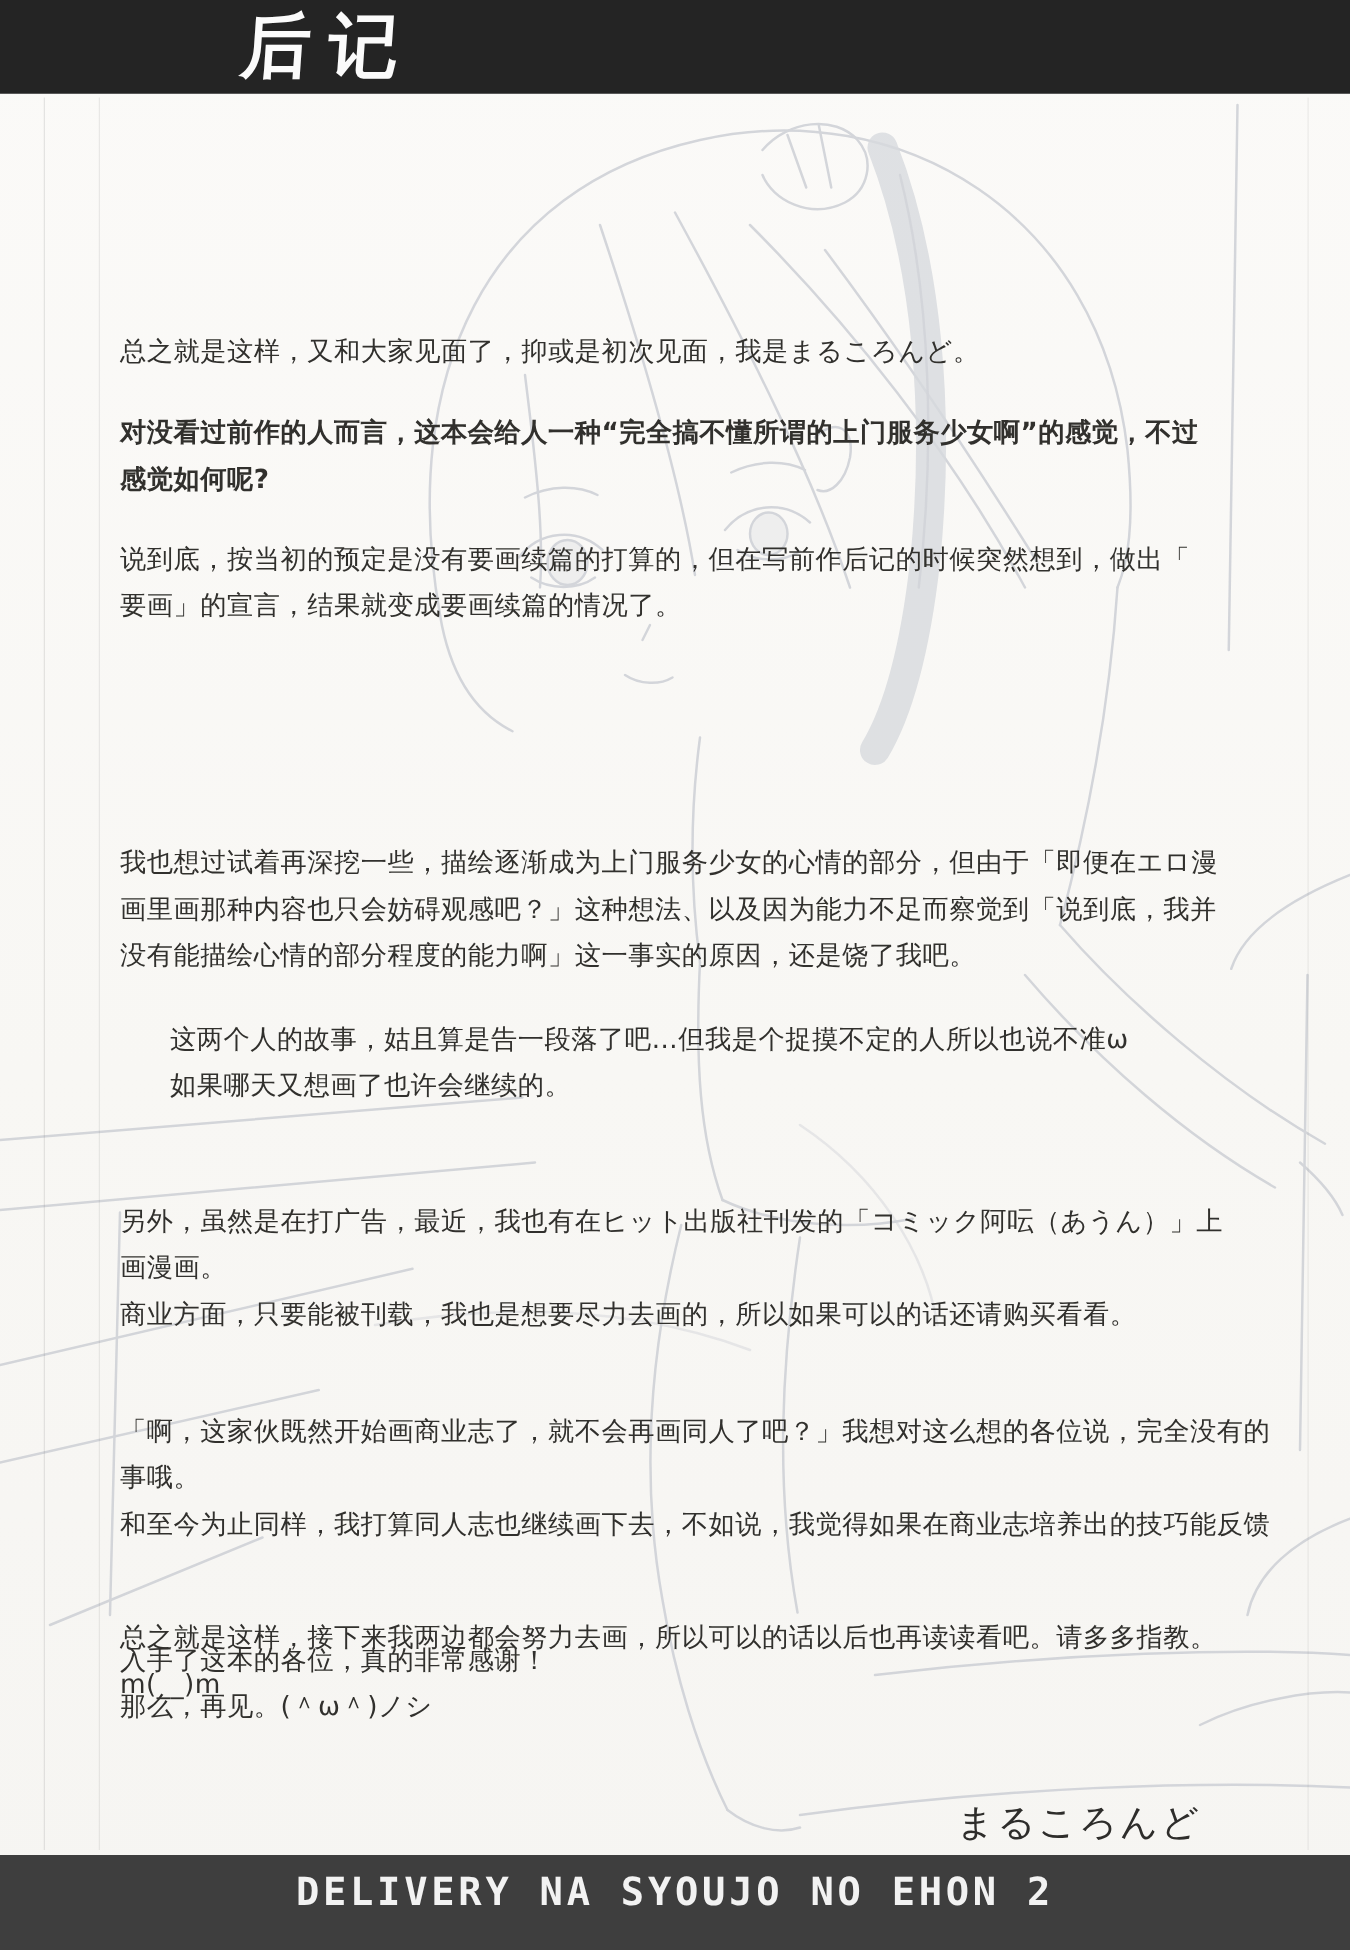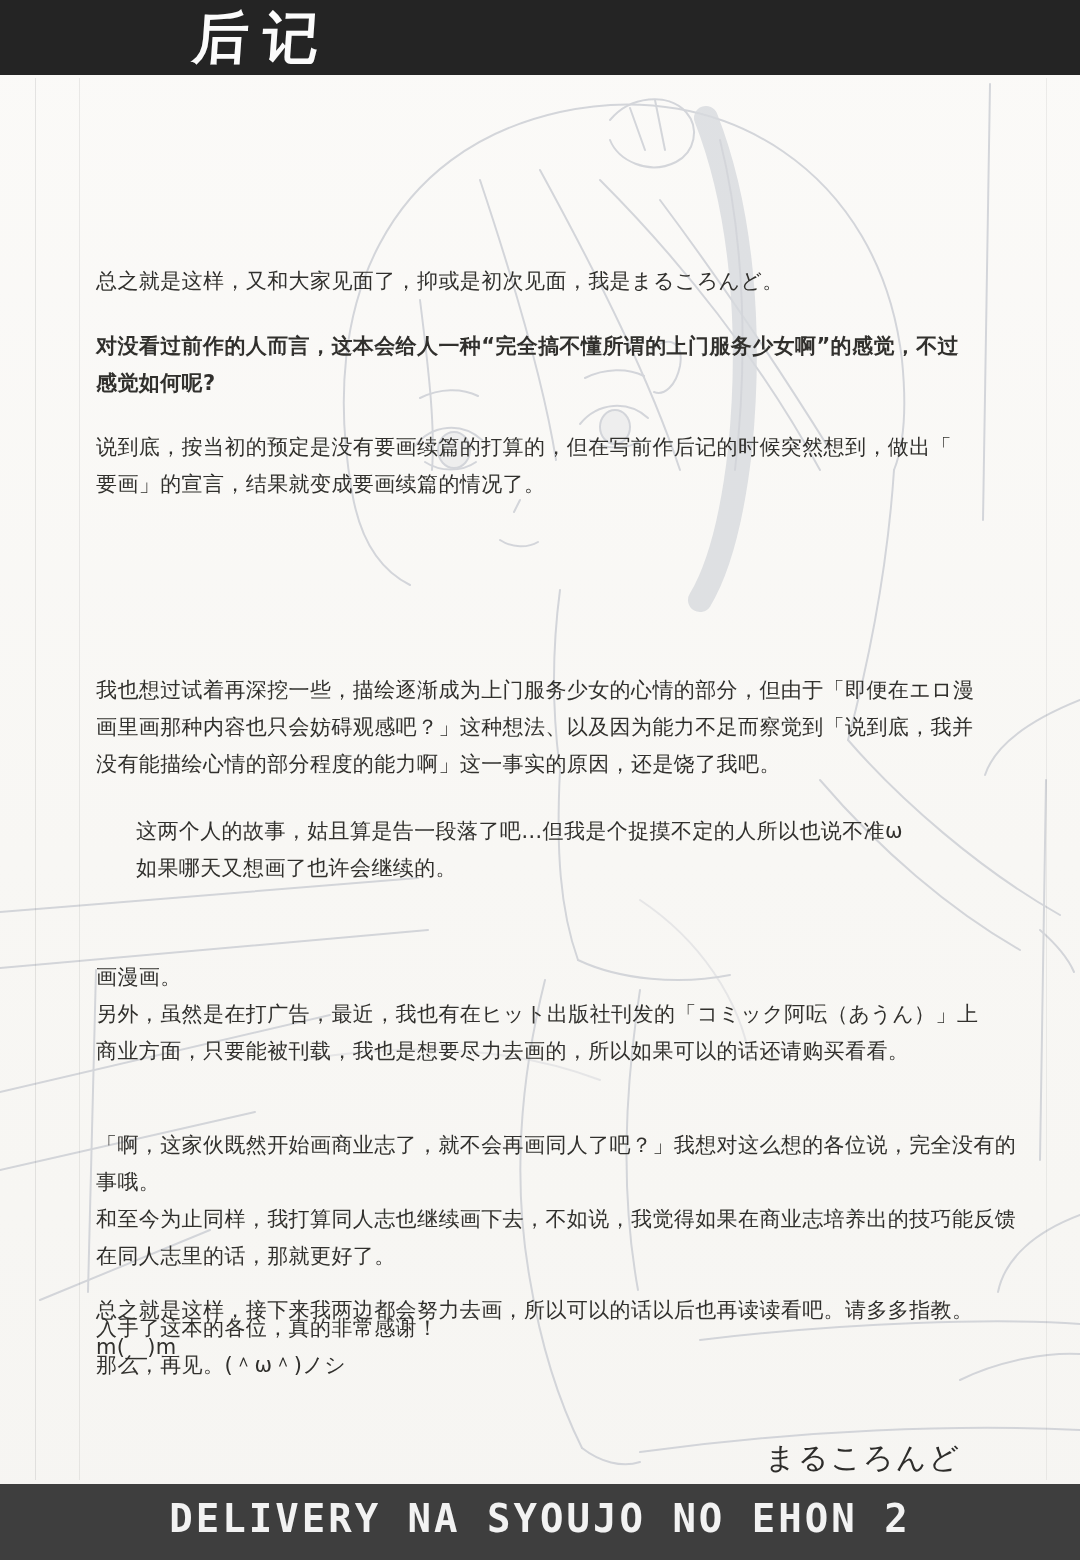--- a/index.html
+++ b/index.html
@@ -24,21 +24,21 @@
     font-family:"DejaVu Serif","Liberation Serif",serif;
   }
   #footer-bar{
     position:absolute;left:0;top:1484px;width:1080px;height:76px;
     background:#3e3e3e;
   }
   #footer-title{
     position:absolute;left:0;top:1496px;width:1080px;
     text-align:center;
     font-family:"DejaVu Sans Mono","Liberation Mono",monospace;
-    font-weight:700;font-size:39px;letter-spacing:3px;
+    font-weight:700;font-size:31px;letter-spacing:3px;
     color:#f2f2f2;
   }
   
   #sketch{position:absolute;left:0;top:0;width:1080px;height:1560px;pointer-events:none;}
   
   .scanline{position:absolute;top:78px;height:1402px;width:1px;background:rgba(110,110,110,0.16);}
   #scanline-1{left:35px;}
   #scanline-2{left:79px;background:rgba(110,110,110,0.12);}
   #scanline-3{left:1046px;background:rgba(110,110,110,0.10);}
   
@@ -157,30 +157,29 @@
     <div class="line">画里画那种内容也只会妨碍观感吧？」这种想法、以及因为能力不足而察觉到「说到底，我并</div>
     <div class="line">没有能描绘心情的部分程度的能力啊」这一事实的原因，还是饶了我吧。</div>
   </div>
 
   <div class="para" id="p-story-end">
     <div class="line">这两个人的故事，姑且算是告一段落了吧…但我是个捉摸不定的人所以也说不准ω</div>
     <div class="line">如果哪天又想画了也许会继续的。</div>
   </div>
 
   <div class="para" id="p-advert">
+    <div class="line">另外，虽然是在打广告，最近，我也有在ヒット出版社刊发的「コミック阿呍（あうん）」上</div>
     <div class="line">画漫画。</div>
-    <div class="line">另外，虽然是在打广告，最近，我也有在ヒット出版社刊发的「コミック阿呍（あうん）」上</div>
     <div class="line">商业方面，只要能被刊载，我也是想要尽力去画的，所以如果可以的话还请购买看看。</div>
   </div>
 
   <div class="para" id="p-doujin-continue">
     <div class="line">「啊，这家伙既然开始画商业志了，就不会再画同人了吧？」我想对这么想的各位说，完全没有的</div>
     <div class="line">事哦。</div>
     <div class="line">和至今为止同样，我打算同人志也继续画下去，不如说，我觉得如果在商业志培养出的技巧能反馈</div>
-    <div class="line">在同人志里的话，那就更好了。</div>
   </div>
 
   <div class="para" id="p-both-effort">
     <div class="line">总之就是这样，接下来我两边都会努力去画，所以可以的话以后也再读读看吧。请多多指教。</div>
     <div class="line">m(__)m</div>
   </div>
 
   <div class="para" id="p-thanks">
     <div class="line">入手了这本的各位，真的非常感谢！</div>
     <div class="line">那么，再见。(＾ω＾)ノシ</div>

